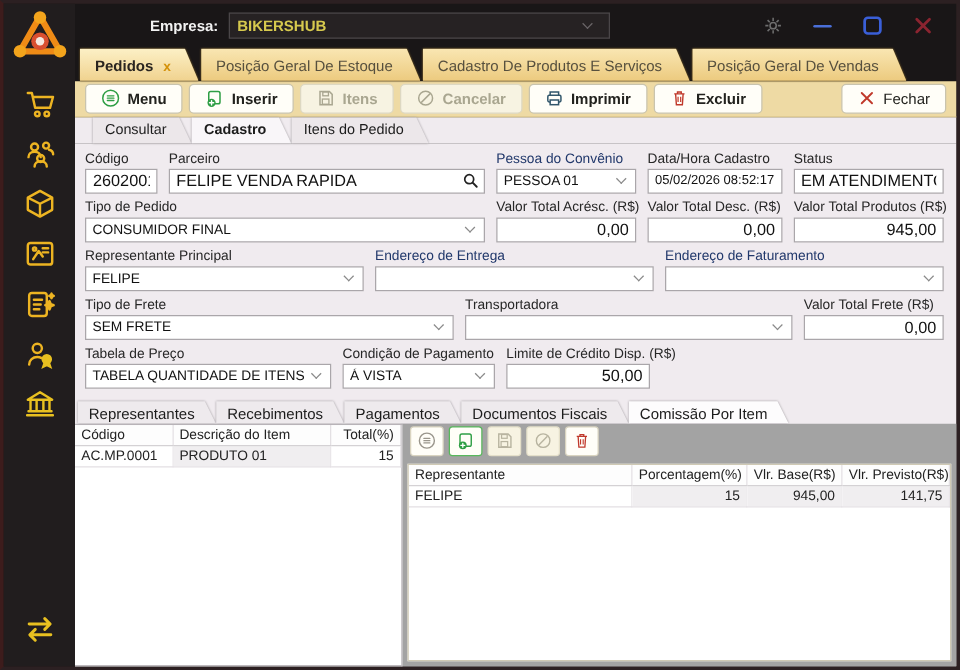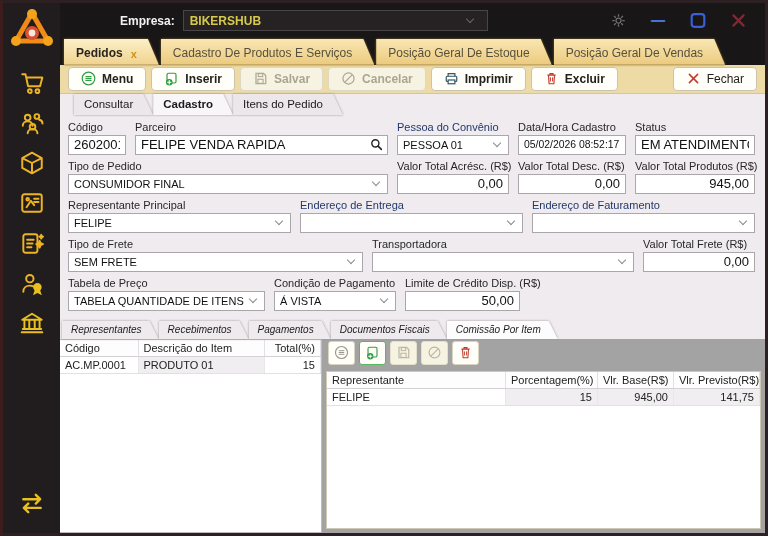--- a/index.html
+++ b/index.html
@@ -95,21 +95,21 @@
     width:6px; height:6px; border-right:1.4px solid #8a8a8a; border-bottom:1.4px solid #8a8a8a;
     transform:rotate(45deg); margin:-3px 8px 0 0; flex-shrink:0;
   }
   .search-btn { width:22px; height:100%; display:flex; align-items:center; justify-content:center; cursor:pointer; }
   
   .bottom { height:221px; background:#f0ebef; display:flex; flex-direction:column; }
   .btab-row { height:19px; display:flex; align-items:flex-end; padding-left:2px; }
   .btab-wrap { filter:drop-shadow(0 0 1px #9b979b); }
   .btab {
     clip-path:polygon(0 0, calc(100% - 9px) 0, 100% 100%, 0 100%);
-    background:#eeeaed; padding:3px 17px 2px 9px; font-size:10px; color:#1c1c1c; height:18px; cursor:pointer;font-style:italic;
+    background:#eeeaed; padding:3px 17px 2px 9px; font-size:12px; color:#1c1c1c; height:18px; cursor:pointer;
   }
   .btab.active { background:#fdfcfd; }
   .bottom-content { flex:1; display:flex; min-height:0; }
   
   .items-panel { width:262px; background:#fff; border:1px solid #bdb9bd; border-left:none; display:flex; flex-direction:column; }
   table { border-collapse:collapse; width:100%; font-size:11px; table-layout:fixed; }
   th { font-weight:normal; text-align:left; padding:2px 5px; border-bottom:1px solid #d4d1d4; border-right:1px solid #e3e0e3; color:#222; height:17px; background:#fdfdfd; white-space:nowrap; overflow:hidden;}
   td { padding:2px 5px; border-bottom:1px solid #e3e0e3; border-right:1px solid #e9e6e9; height:17px; white-space:nowrap; overflow:hidden;}
   th.r, td.r { text-align:right; }
   td.shade { background:#f0eef0; }
@@ -238,26 +238,26 @@
 
     <div class="maintabs">
       <div class="wtab-wrap">
           <div class="wtab active">
         <span>Pedidos</span>
         <span class="tab-x">x</span>
       </div>
         </div>
       <div class="wtab-wrap">
           <div class="wtab">
-        <span>Cadastro De Produtos E Serviços</span>
+        <span>Posição Geral De Estoque</span>
       </div>
         </div>
       <div class="wtab-wrap">
           <div class="wtab">
-        <span>Posição Geral De Estoque</span>
+        <span>Cadastro De Produtos E Serviços</span>
       </div>
         </div>
       <div class="wtab-wrap">
           <div class="wtab">
         <span>Posição Geral De Vendas</span>
       </div>
         </div>
     </div>
 
     <div class="toolbar">
@@ -275,21 +275,21 @@
             <path d="M7 12.8 v4.4 M4.8 15 h4.4" stroke="#fff" stroke-width="1.5" stroke-linecap="round"></path>
           </svg>
         <span>Inserir</span>
       </div>
       <div class="tbtn disabled">
         <svg viewBox="0 0 20 20">
             <path d="M4 3 h10 l3 3 v11 h-13 Z" fill="none" stroke="#a9a690" stroke-width="1.6"></path>
             <rect x="7" y="3.5" width="6" height="4" fill="none" stroke="#a9a690" stroke-width="1.4"></rect>
             <rect x="6.5" y="11" width="7" height="5.5" fill="none" stroke="#a9a690" stroke-width="1.4"></rect>
           </svg>
-        <span>Salvar</span>
+        <span>Itens</span>
       </div>
       <div class="tbtn disabled">
         <svg viewBox="0 0 20 20">
             <circle cx="10" cy="10" r="7.4" fill="none" stroke="#a9a690" stroke-width="1.6"></circle>
             <path d="M5.2 14.8 L14.8 5.2" stroke="#a9a690" stroke-width="1.6"></path>
           </svg>
         <span>Cancelar</span>
       </div>
       <div class="tbtn">
         <svg viewBox="0 0 20 20">

